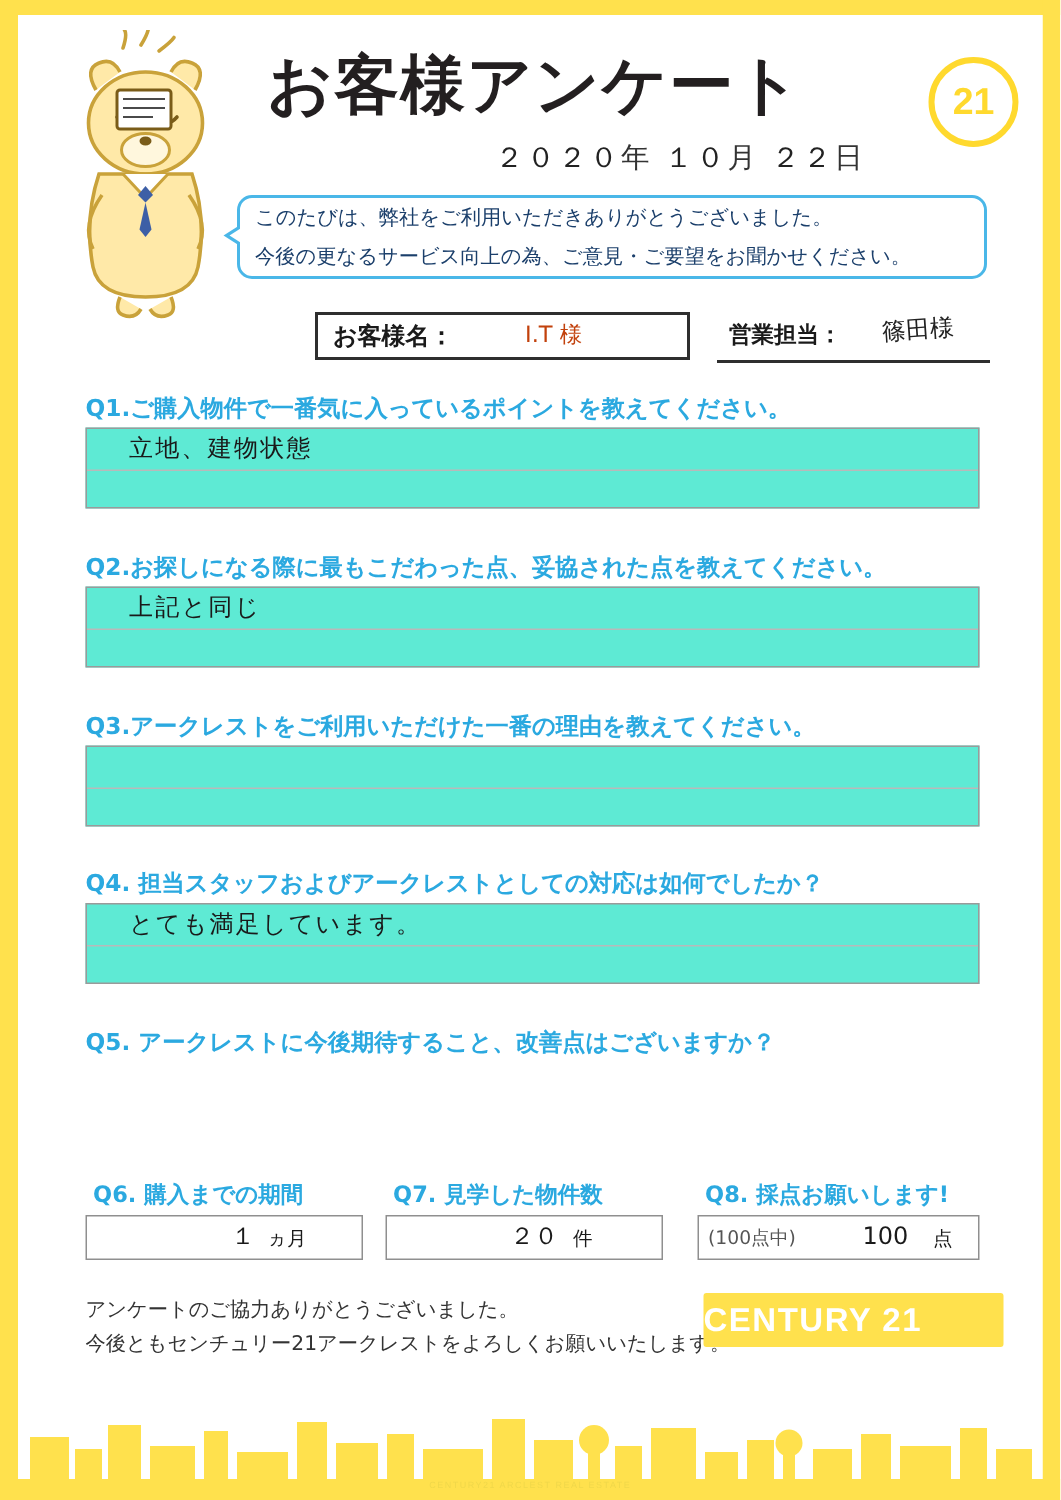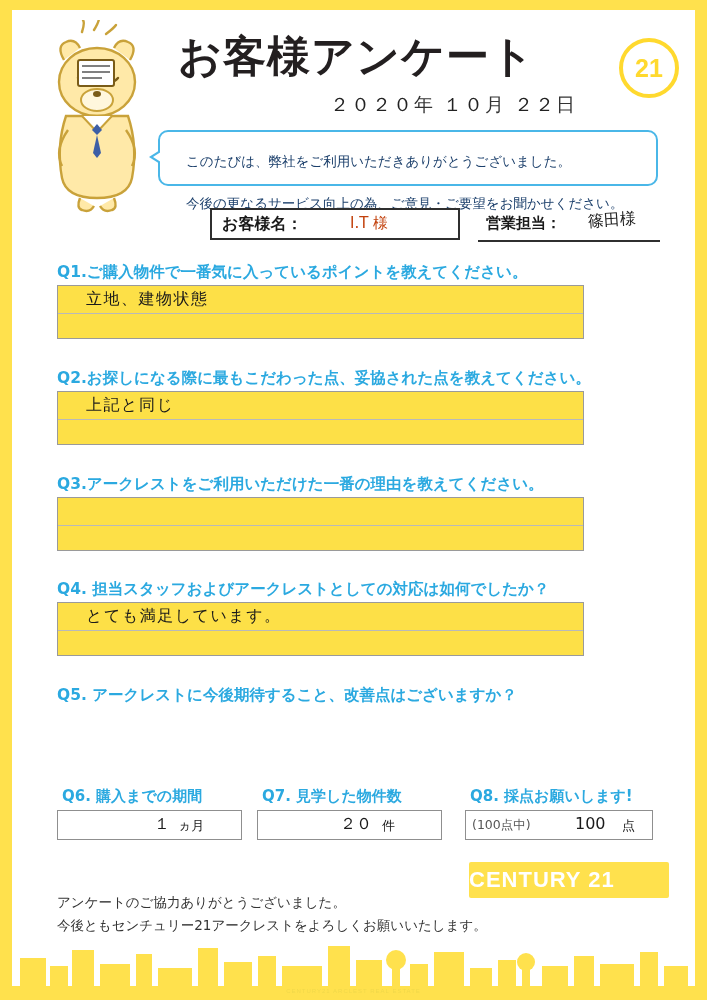--- a/index.html
+++ b/index.html
@@ -104,21 +104,21 @@
   }
   .bubble .tail-in {
     position: absolute;
     left: -7px; top: 18px;
     width: 0; height: 0;
     border-top: 7px solid transparent;
     border-bottom: 7px solid transparent;
     border-right: 11px solid #fff;
   }
   .bubble p {
-    margin: 16px;
+    margin: 0;
     padding: 0 10px;
     font-size: 13.5px;
     line-height: 26px;
     color: #1b3f6b;
     font-family: "DejaVu Sans", "Liberation Sans", sans-serif;
   }
 
   
   .name-box {
     position: absolute;
@@ -172,25 +172,25 @@
     left: 57px;
     font-size: 15.5px;
     font-weight: bold;
     color: #2ba9e0;
     white-space: nowrap;
     font-family: "DejaVu Sans", "Liberation Sans", sans-serif;
   }
   .a-box {
     position: absolute;
     left: 57px;
-    width: 527px;
+    width: 596px;
     height: 54px;
     border: 1px solid #9a9a9a;
     box-sizing: border-box;
-    background: #fde047;
+    background: #5eead4;
   }
   .a-box .divider {
     position: absolute;
     left: 0; top: 27px;
     width: 100%; height: 0;
     border-bottom: 1px solid #b9b9b9;
   }
   .a-text {
     position: absolute;
     left: 28px;
@@ -231,21 +231,20 @@
   }
 
   
   .footer-text {
     position: absolute;
     left: 57px; top: 862px;
     font-size: 13.5px;
     line-height: 23px;
     color: #333;
     font-family: "DejaVu Sans", "Liberation Sans", sans-serif;
-    margin-top: 29px;
   }
   .c21-logo {
     position: absolute;
     right: 38px; top: 862px;
     width: 200px; height: 36px;
     background: #ffe14d;
     border-radius: 2px;
   }
   .c21-logo span {
     display: block;

